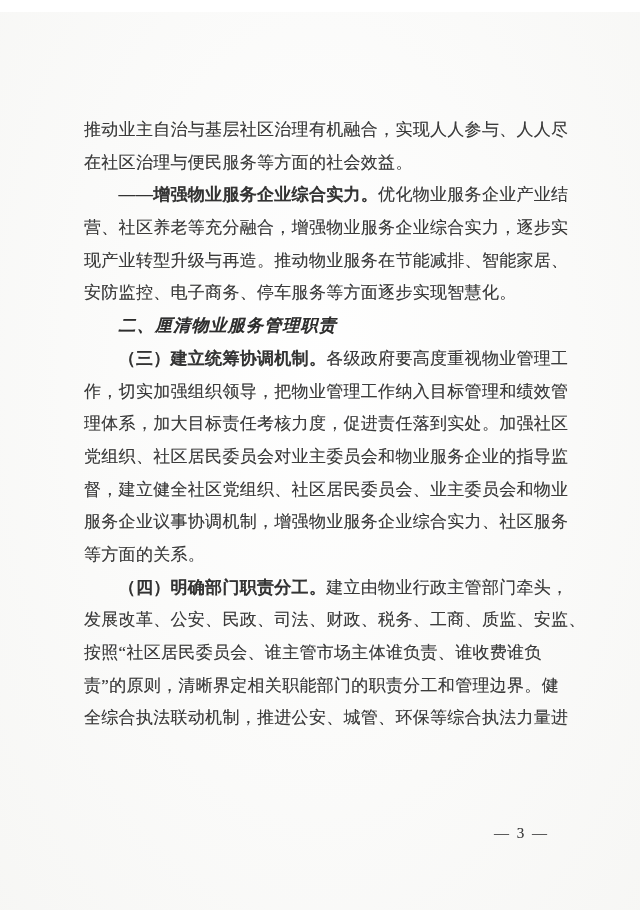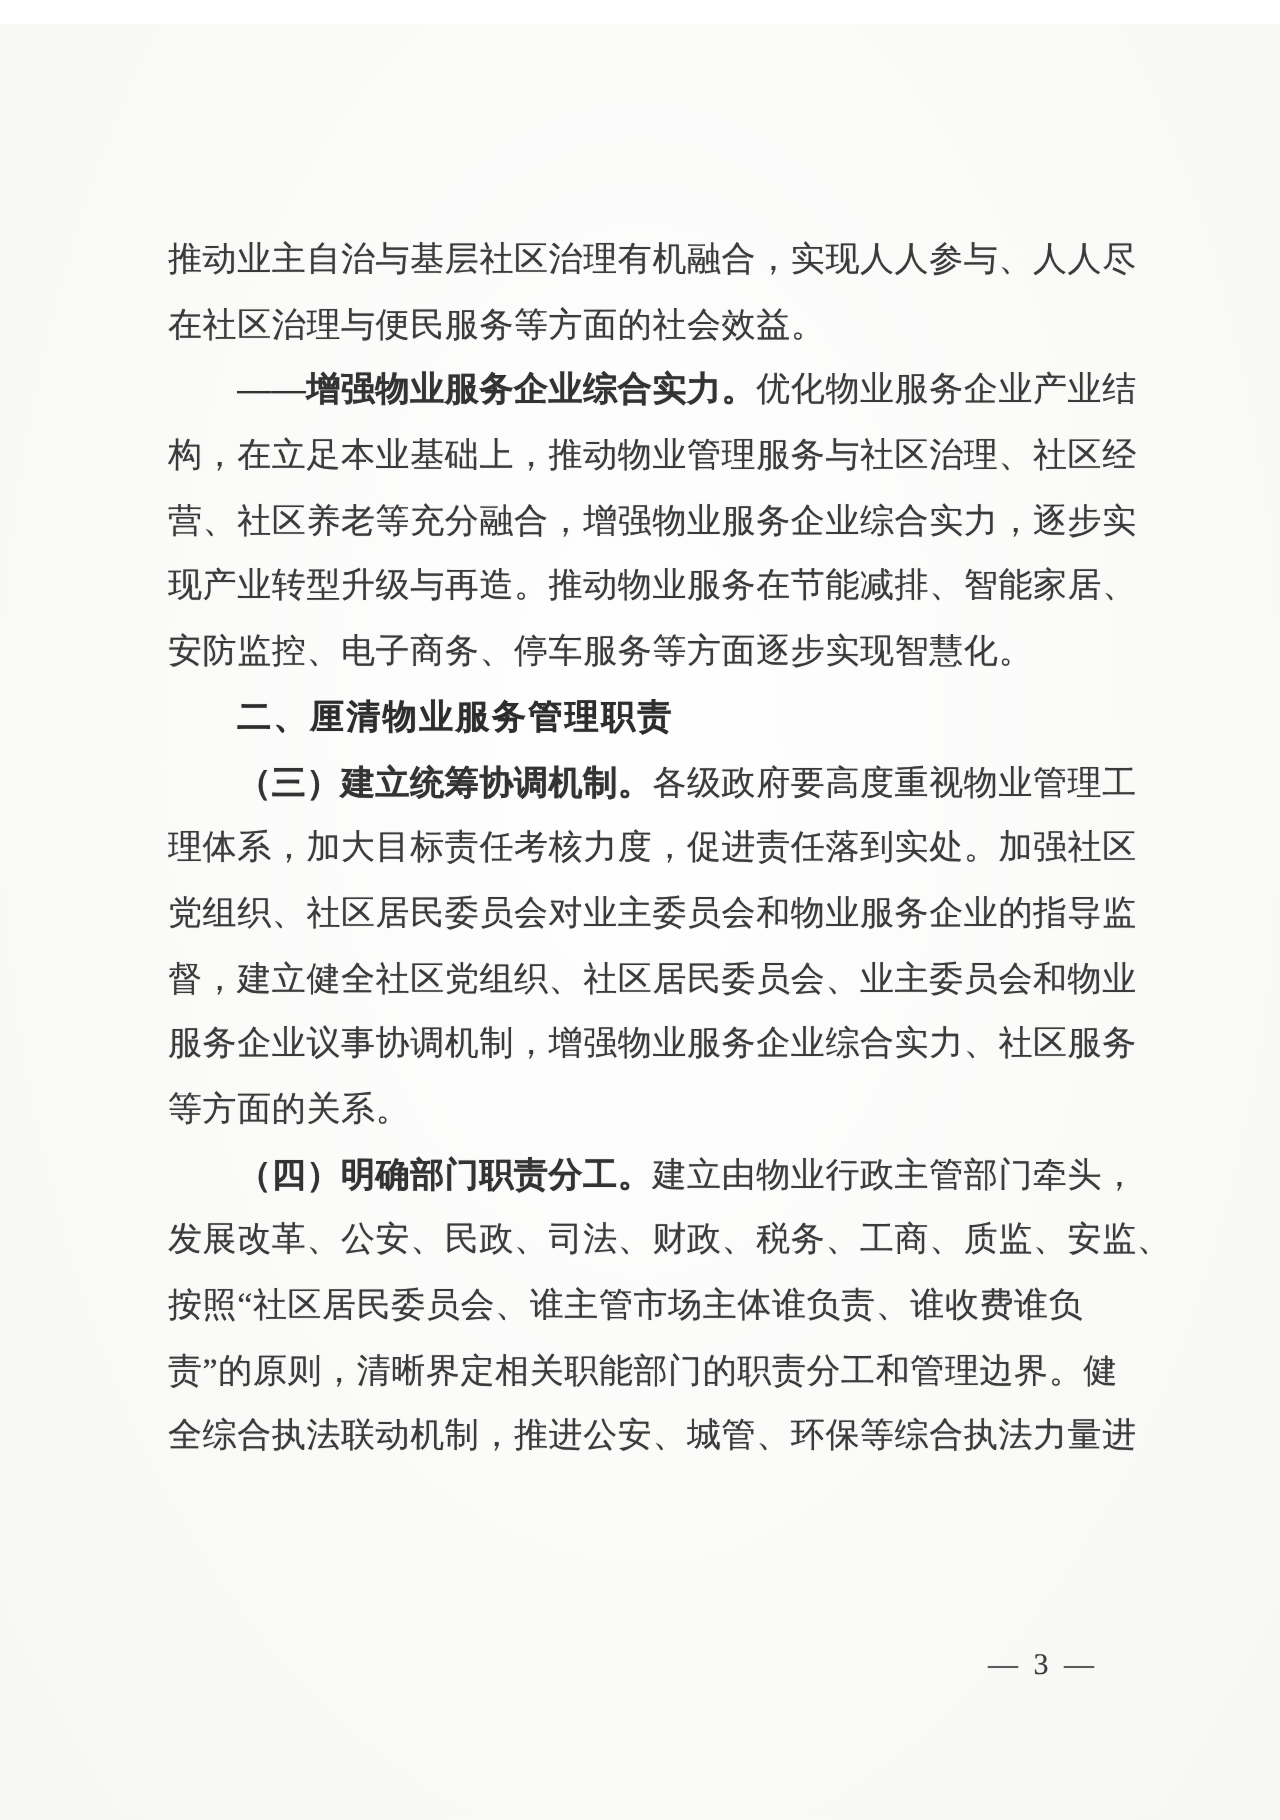--- a/index.html
+++ b/index.html
@@ -39,20 +39,21 @@
     height: 32.7px;
   }
   .line.indent {
     text-indent: 34.6px;
   }
   .block.heading .line {
     font-family: "Liberation Sans", "DejaVu Sans", sans-serif;
     font-weight: 700;
     color: #2d2d2d;
     letter-spacing: 1.2px;
+    font-style: italic;
   }
   .lead-in {
     font-weight: 700;
     color: #333333;
   }
   .footer {
     position: absolute;
     top: 813px;
     left: 494px;
     font-family: "Liberation Serif", "DejaVu Serif", serif;
@@ -67,30 +68,30 @@
 <body>
 
 <div class="page">
   <div class="content">
       <div class="block body">
         <div class="line">推动业主自治与基层社区治理有机融合，实现人人参与、人人尽</div>
         <div class="line">在社区治理与便民服务等方面的社会效益。</div>
       </div>
       <div class="block body">
         <div class="line indent"><span class="lead-in">——增强物业服务企业综合实力。</span>优化物业服务企业产业结</div>
-        <div class="line">构，在立足本业基础上，推动物业管理服务与社区治理、社区经</div>
         <div class="line">营、社区养老等充分融合，增强物业服务企业综合实力，逐步实</div>
         <div class="line">现产业转型升级与再造。推动物业服务在节能减排、智能家居、</div>
         <div class="line">安防监控、电子商务、停车服务等方面逐步实现智慧化。</div>
       </div>
       <div class="block heading">
         <div class="line indent">二、厘清物业服务管理职责</div>
       </div>
       <div class="block body">
         <div class="line indent"><span class="lead-in">（三）建立统筹协调机制。</span>各级政府要高度重视物业管理工</div>
+        <div class="line">作，切实加强组织领导，把物业管理工作纳入目标管理和绩效管</div>
         <div class="line">理体系，加大目标责任考核力度，促进责任落到实处。加强社区</div>
         <div class="line">党组织、社区居民委员会对业主委员会和物业服务企业的指导监</div>
         <div class="line">督，建立健全社区党组织、社区居民委员会、业主委员会和物业</div>
         <div class="line">服务企业议事协调机制，增强物业服务企业综合实力、社区服务</div>
         <div class="line">等方面的关系。</div>
       </div>
       <div class="block body">
         <div class="line indent"><span class="lead-in">（四）明确部门职责分工。</span>建立由物业行政主管部门牵头，</div>
         <div class="line">发展改革、公安、民政、司法、财政、税务、工商、质监、安监、</div>
         <div class="line">按照“社区居民委员会、谁主管市场主体谁负责、谁收费谁负</div>

